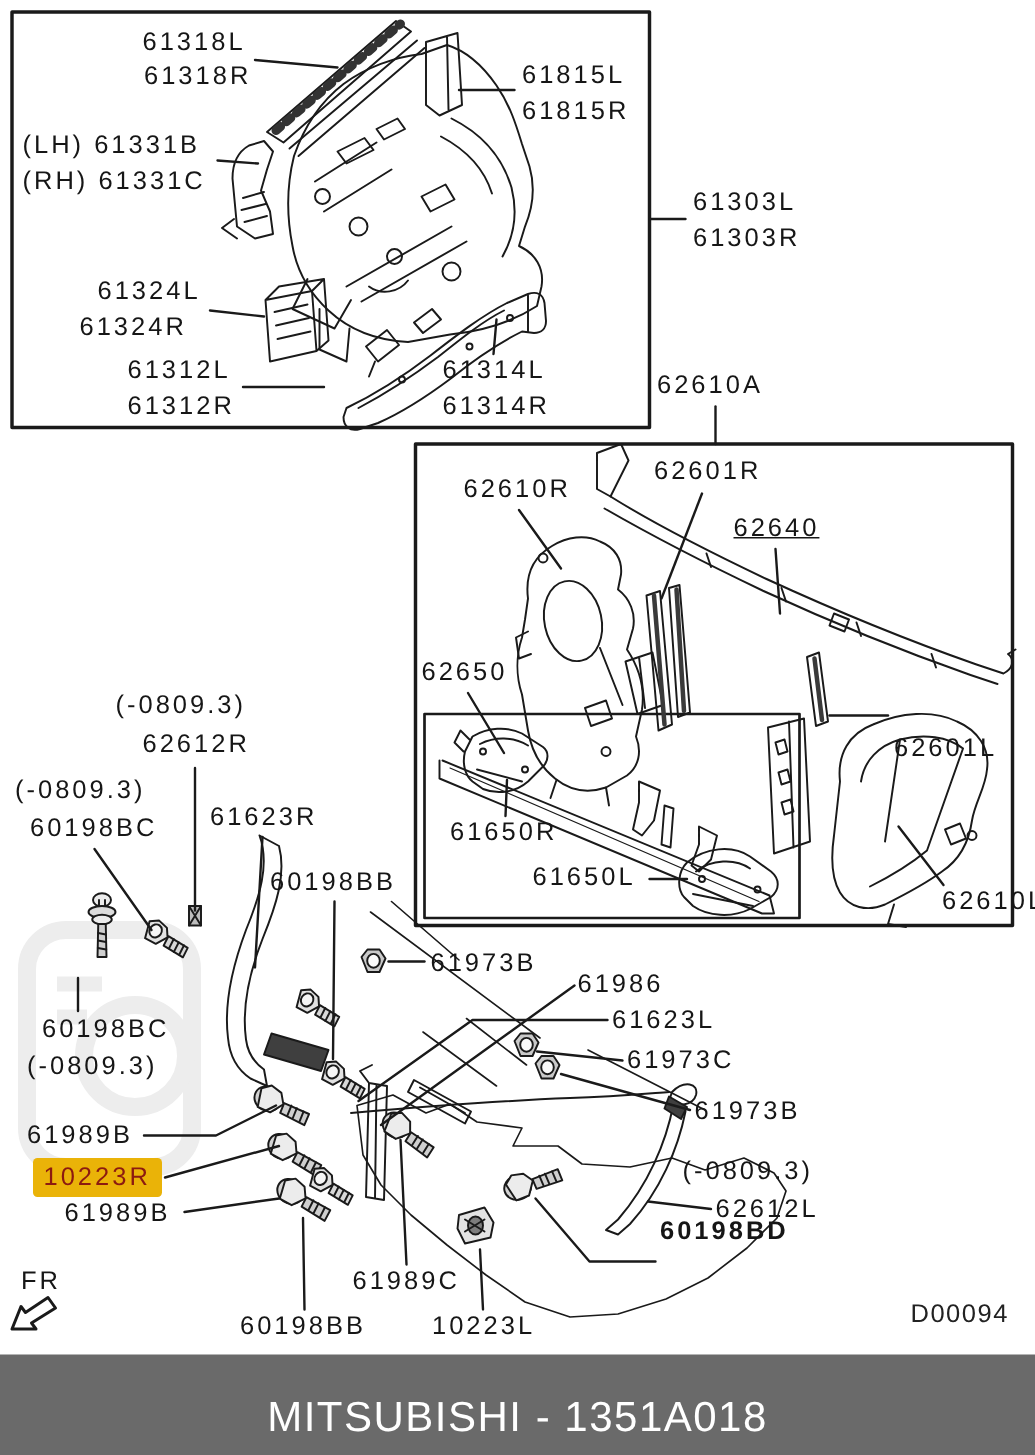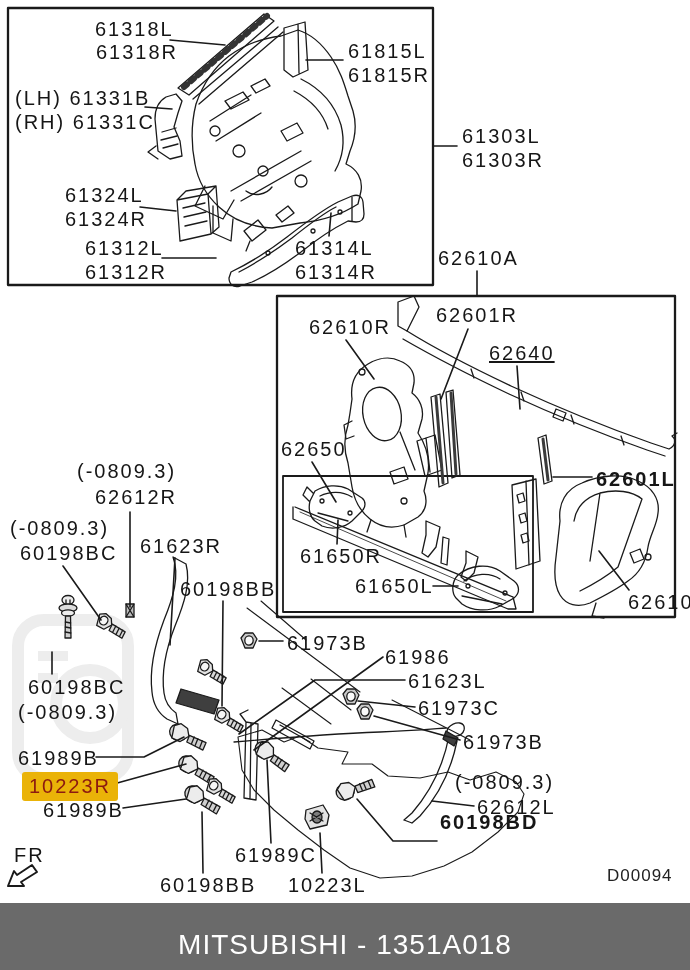--- a/index.html
+++ b/index.html
@@ -9,21 +9,21 @@
   }
   .wm-text{
     position:absolute;left:136px;top:584px;font-size:170px;font-weight:bold;
     color:#ededed;letter-spacing:2px;line-height:1.1;white-space:nowrap;z-index:0;
     user-select:none;
   }
   .wm-logo{position:absolute;left:8px;top:612px;z-index:0;}
   svg.art{position:absolute;left:0;top:0;z-index:1;}
   #label-layer{position:absolute;left:0;top:0;width:690px;height:970px;z-index:2;}
   .part-label{
-    position:absolute;font-size:20px;letter-spacing:2px;color:#161616;
+    position:absolute;font-size:17px;letter-spacing:2px;color:#161616;
     white-space:nowrap;line-height:1;
   }
   .part-label.hl{
     background:#eab308;color:#8c1a10;padding:4px 7px 5px 7px;border-radius:3px;
   }
   .part-label.code{font-size:17px;letter-spacing:1px;color:#222;}
   .footer{
     position:absolute;left:0;top:903px;width:690px;height:83px;background:#6a6a6a;
     color:#ffffff;display:flex;align-items:center;justify-content:center;gap:32px;
     font-size:28px;letter-spacing:1px;z-index:3;
@@ -216,33 +216,33 @@
   </svg>
 
   <div id="label-layer">
       <div class="part-label" style="left: 95px; top: 19px;">61318L</div>
       <div class="part-label" style="left: 96px; top: 42px;">61318R</div>
       <div class="part-label" style="left: 348px; top: 41px;">61815L</div>
       <div class="part-label" style="left: 348px; top: 65px;">61815R</div>
       <div class="part-label" style="left: 15px; top: 88px;">(LH) 61331B</div>
       <div class="part-label" style="left: 15px; top: 112px;">(RH) 61331C</div>
       <div class="part-label" style="left: 65px; top: 185px;">61324L</div>
-      <div class="part-label" style="left: 65px; top: 209px;">61324R</div>
+      <div class="part-label" style="left: 53px; top: 209px;">61324R</div>
       <div class="part-label" style="left: 85px; top: 238px;">61312L</div>
       <div class="part-label" style="left: 85px; top: 262px;">61312R</div>
       <div class="part-label" style="left: 295px; top: 238px;">61314L</div>
       <div class="part-label" style="left: 295px; top: 262px;">61314R</div>
       <div class="part-label" style="left: 462px; top: 126px;">61303L</div>
       <div class="part-label" style="left: 462px; top: 150px;">61303R</div>
       <div class="part-label" style="left: 438px; top: 248px;">62610A</div>
       <div class="part-label" style="left: 309px; top: 317px;">62610R</div>
       <div class="part-label" style="left: 436px; top: 305px;">62601R</div>
       <div class="part-label" style="left: 489px; top: 343px; text-decoration: underline;">62640</div>
       <div class="part-label" style="left: 281px; top: 439px; text-align: center;">62650</div>
-      <div class="part-label" style="left: 596px; top: 469px; font-weight: bold;">62601L</div>
+      <div class="part-label" style="left: 596px; top: 490px;">62601L</div>
       <div class="part-label" style="left: 300px; top: 546px;">61650R</div>
       <div class="part-label" style="left: 355px; top: 576px;">61650L</div>
       <div class="part-label" style="left: 593px; top: 592px; margin-left: 35px;">62610L</div>
       <div class="part-label" style="left: 77px; top: 461px;">(-0809.3)</div>
       <div class="part-label" style="left: 95px; top: 487px;">62612R</div>
       <div class="part-label" style="left: 10px; top: 518px;">(-0809.3)</div>
       <div class="part-label" style="left: 20px; top: 543px;">60198BC</div>
       <div class="part-label" style="left: 140px; top: 536px;">61623R</div>
       <div class="part-label" style="left: 180px; top: 579px;">60198BB</div>
       <div class="part-label" style="left: 287px; top: 633px;">61973B</div>

